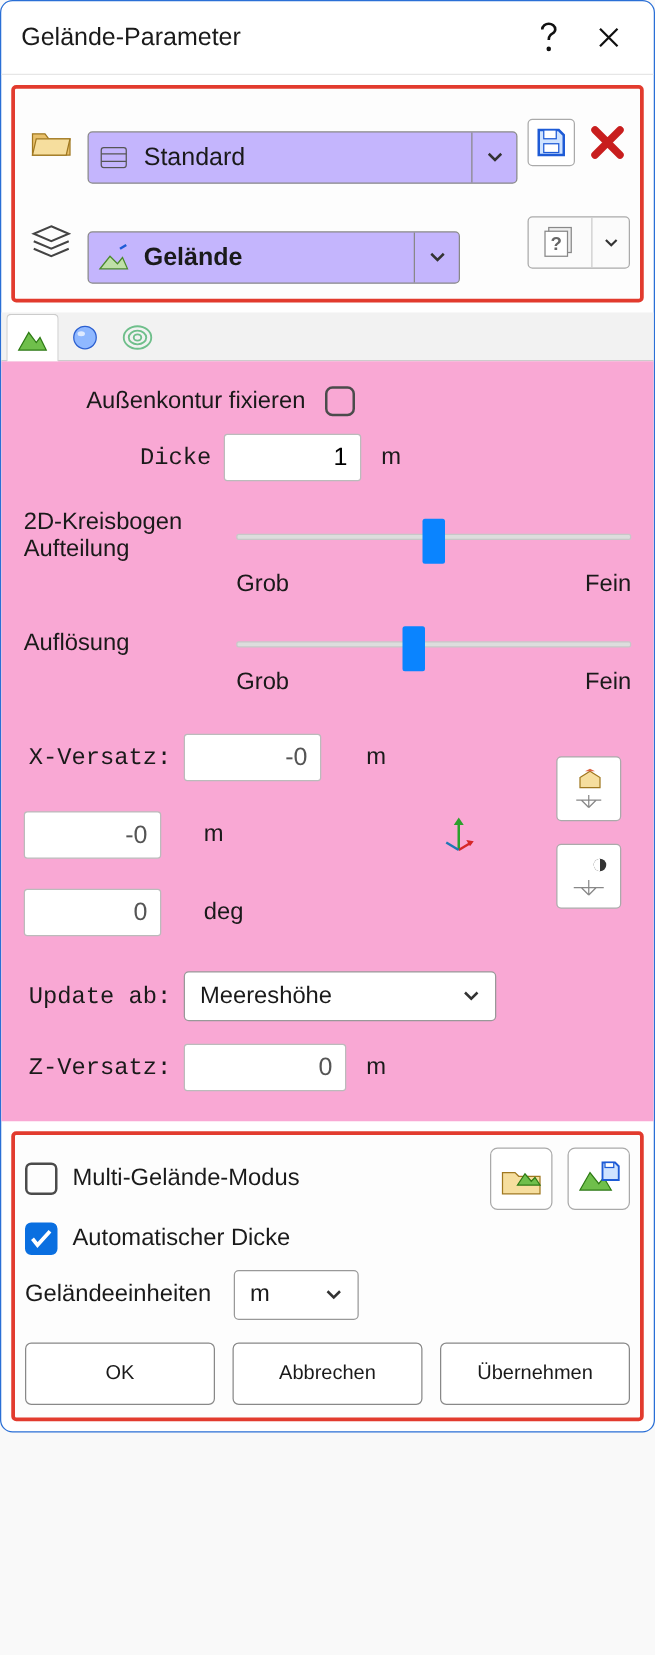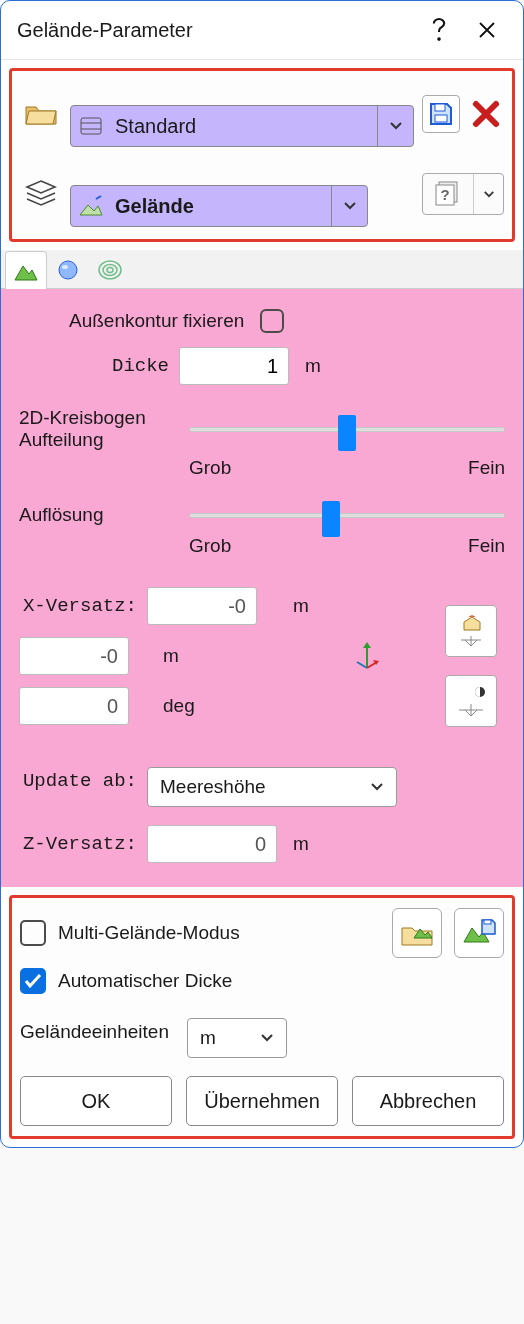--- a/index.html
+++ b/index.html
@@ -106,46 +106,45 @@
   }
   .slider .thumb {
     position:absolute; top:0; width:18px; height:36px; background:#0a84ff;
     border-radius:2px; margin-left:-9px;
   }
 
   .select-box {
     height:40px; border:1px solid #999; border-radius:4px;
     display:flex; align-items:center; padding:0 12px; background:#fff;
     justify-content:space-between;
-    margin-top:12px;
   }
 
   .bottom-box .cb-row { display:flex; align-items:center; margin-bottom:10px; }
   .checkbox {
     width:26px; height:26px; border:2px solid #4b4b4b; border-radius:5px; margin-right:12px;
     display:flex; align-items:center; justify-content:center;
   }
   .checkbox.checked { background:#0a6fe0; border-color:#0a6fe0; }
   .bottom-icons { margin-left:auto; display:flex; gap:12px; }
   .big-icon-btn {
     width:50px; height:50px; border:1px solid #aaa; border-radius:6px; background:#fff;
     display:flex; align-items:center; justify-content:center;
   }
 
   .unit-row { display:flex; align-items:center; gap:18px; margin:12px 0 18px 0;}
   .unit-combo { width:100px; }
 
   .button-row { display:flex; gap:14px; }
   .dlg-btn {
     flex:1; height:50px; border:1px solid #888; border-radius:5px;
-    background:#fff; font-size:20px;
+    background:#fff; font-size:16px;
     display:flex; align-items:center; justify-content:center;
   }
 
-  .offset-grid { display:grid; grid-template-columns: 128px 130px 60px 60px; row-gap:12px; align-items:center;}
+  .offset-grid { display:grid; grid-template-columns: 128px 130px 60px 60px; row-gap:24px; align-items:center;}
   .offset-icon-col { display:flex; align-items:center; justify-content:center;}
   .side-btn {
     width:52px; height:52px; border:1px solid #aaa; border-radius:4px; background:#fff;
     display:flex; align-items:center; justify-content:center;
   }
 </style>
 </head>
 <body>
 
 <div class="window">
@@ -398,19 +397,19 @@
       <div class="select-box unit-combo">
         <span>m</span>
         <svg width="14" height="10" viewBox="0 0 14 10">
             <path fill="none" stroke="#333" stroke-width="2" d="M2 2l5 5 5-5"></path>
           </svg>
       </div>
     </div>
 
     <div class="button-row">
       <div class="dlg-btn">OK</div>
+      <div class="dlg-btn">Abbrechen</div>
       <div class="dlg-btn">Übernehmen</div>
-      <div class="dlg-btn">Abbrechen</div>
     </div>
 
   </div>
 
 </div>
 
 </body></html>

